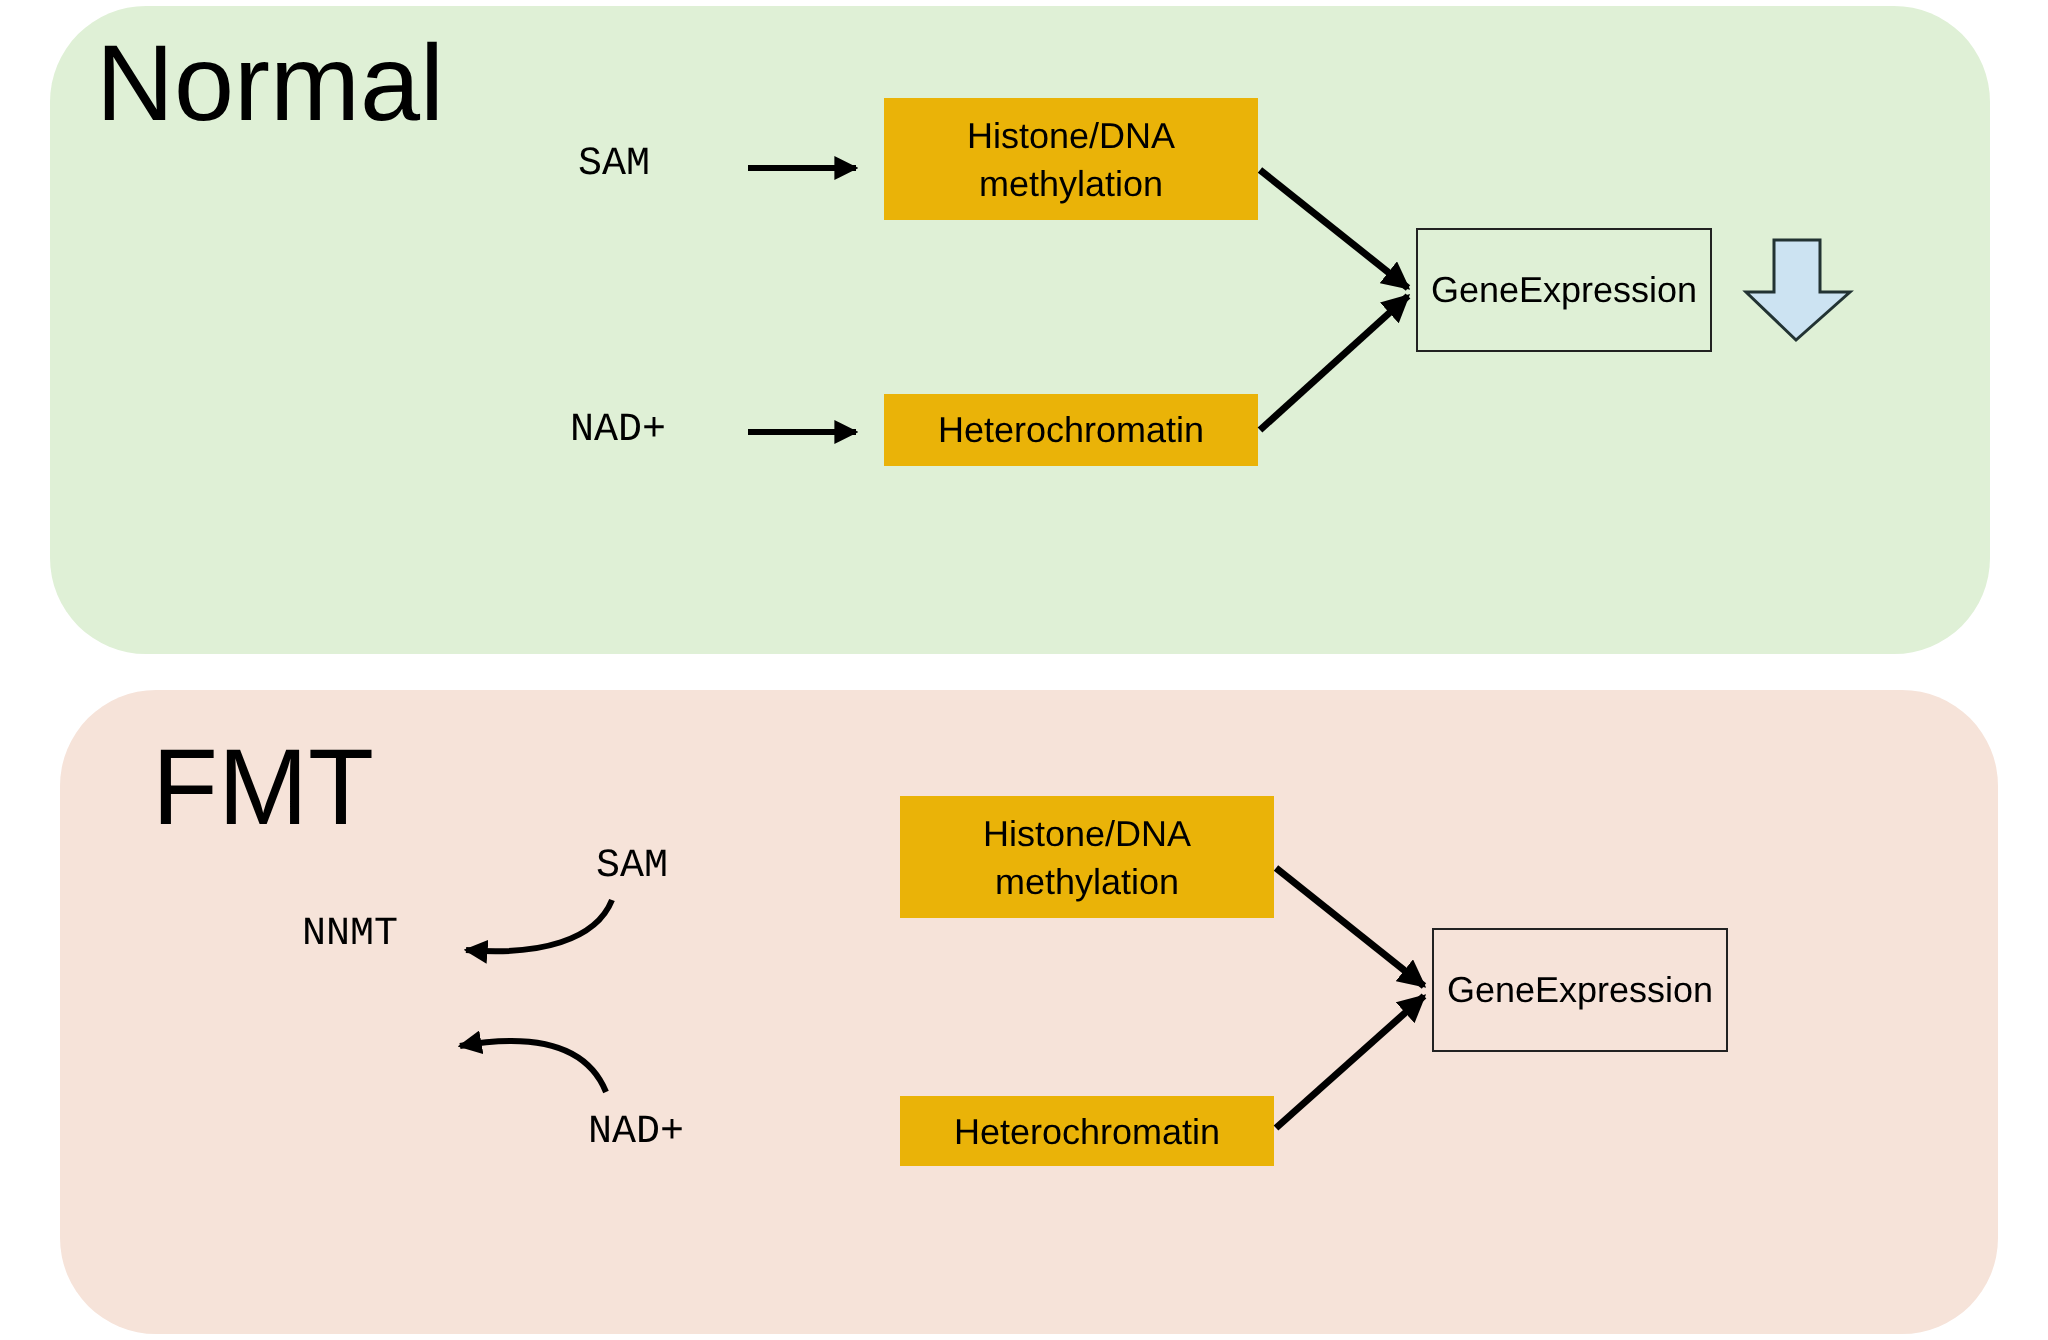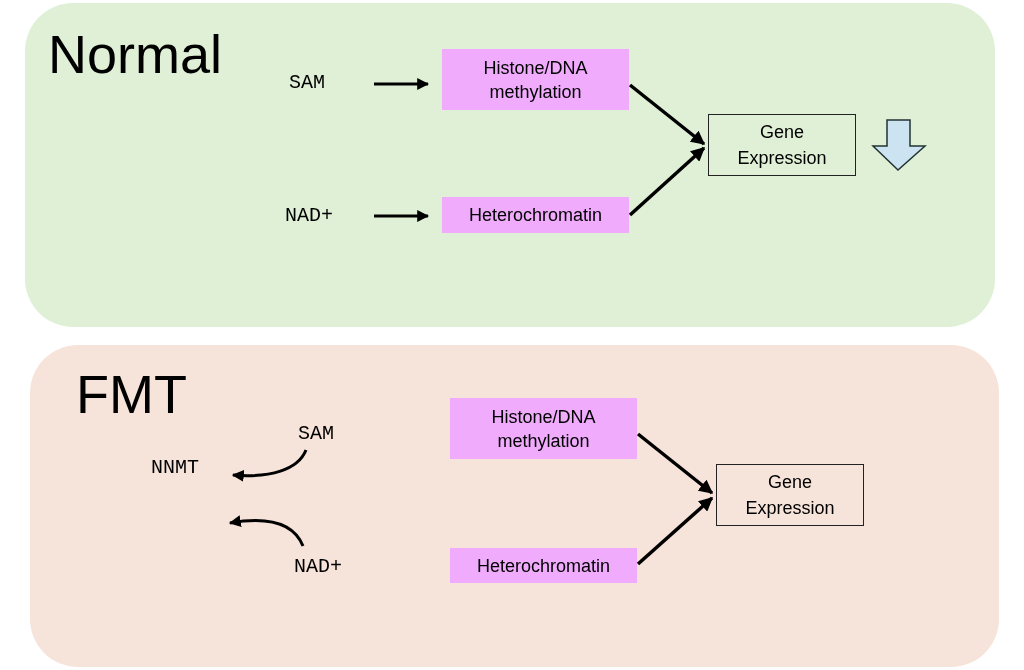--- a/index.html
+++ b/index.html
@@ -3,31 +3,31 @@
 <meta charset="utf-8">
 <style>
   html, body { margin:0; padding:0; }
   body { width:1024px; height:670px; background:#ffffff; position:relative; overflow:hidden;
          font-family:"Liberation Sans", sans-serif; color:#000; }
   .panel { position:absolute; border-radius:48px; }
   #panel-normal { left:25px; top:3px; width:970px; height:324px; background:#dff0d6; }
   #panel-fmt { left:30px; top:345px; width:969px; height:322px; background:#f6e3d9; }
   .title { position:absolute; font-size:54px; line-height:1; }
   .label { position:absolute; font-size:20px; line-height:1; white-space:nowrap;font-family:Liberation Mono, monospace; }
-  .graybox { position:absolute; background:#f0abfc; display:flex; flex-direction:column;
+  .graybox { position:absolute; background:#eab308; display:flex; flex-direction:column;
              align-items:center; justify-content:center; font-size:18px; line-height:24px; text-align:center; }
-  .outbox { position:absolute; border:1.5px solid #222; display:flex; flex-direction:column;
+  .outbox { position:absolute; border:1.5px solid #222; display:flex; 
             align-items:center; justify-content:center; font-size:18px; line-height:26px; text-align:center; box-sizing:border-box; }
   svg.overlay { position:absolute; left:0; top:0; width:1024px; height:670px; pointer-events:none; }
 </style>
 </head>
 <body>
 
 <div class="panel" id="panel-normal"></div>
-<div class="title" style="left:48px;top:27px;">Normal</div>
+<div class="title" style="left:48px;top:15px;">Normal</div>
 <div class="label" style="left:289px;top:73px;">SAM</div>
 <div class="label" style="left:285px;top:206px;">NAD+</div>
 <div class="graybox" style="left:442px;top:49px;width:187px;height:61px;">
   <span>Histone/DNA</span>
   <span>methylation</span>
 </div>
 <div class="graybox" style="left:442px;top:197px;width:187px;height:36px;">
   <span>Heterochromatin</span>
 </div>
 <div class="outbox" style="left:708px;top:114px;width:148px;height:62px;">

